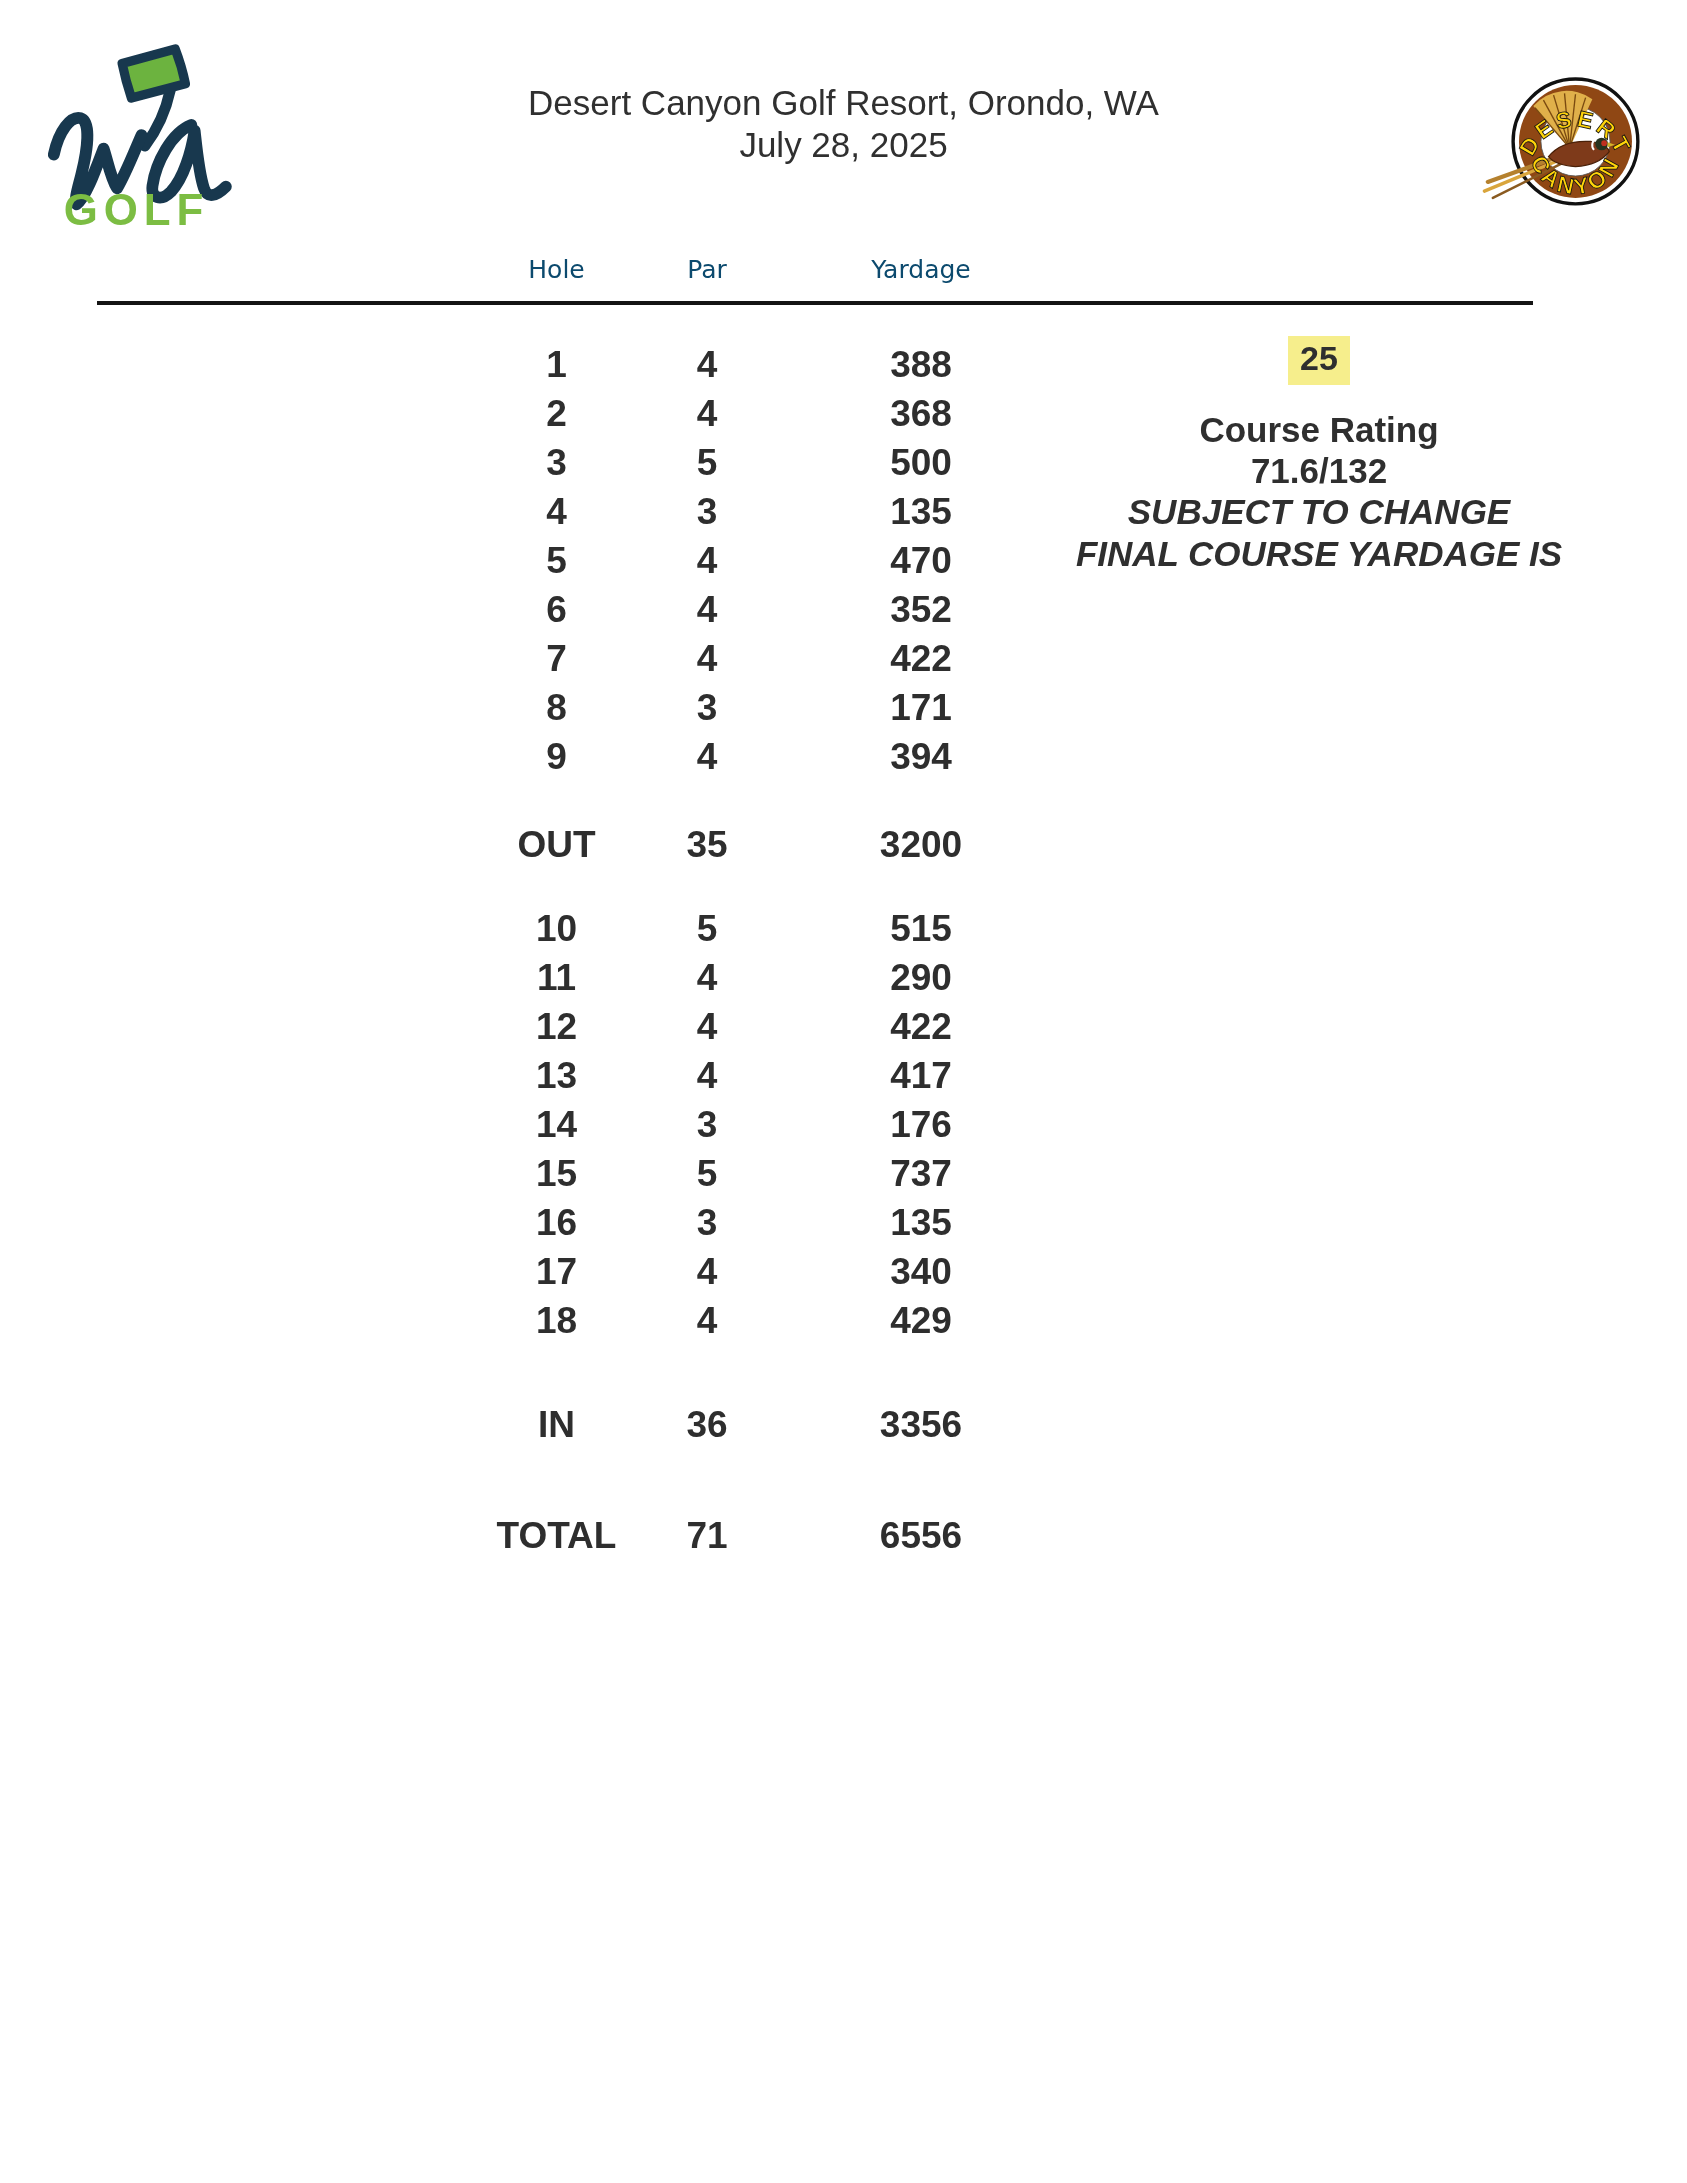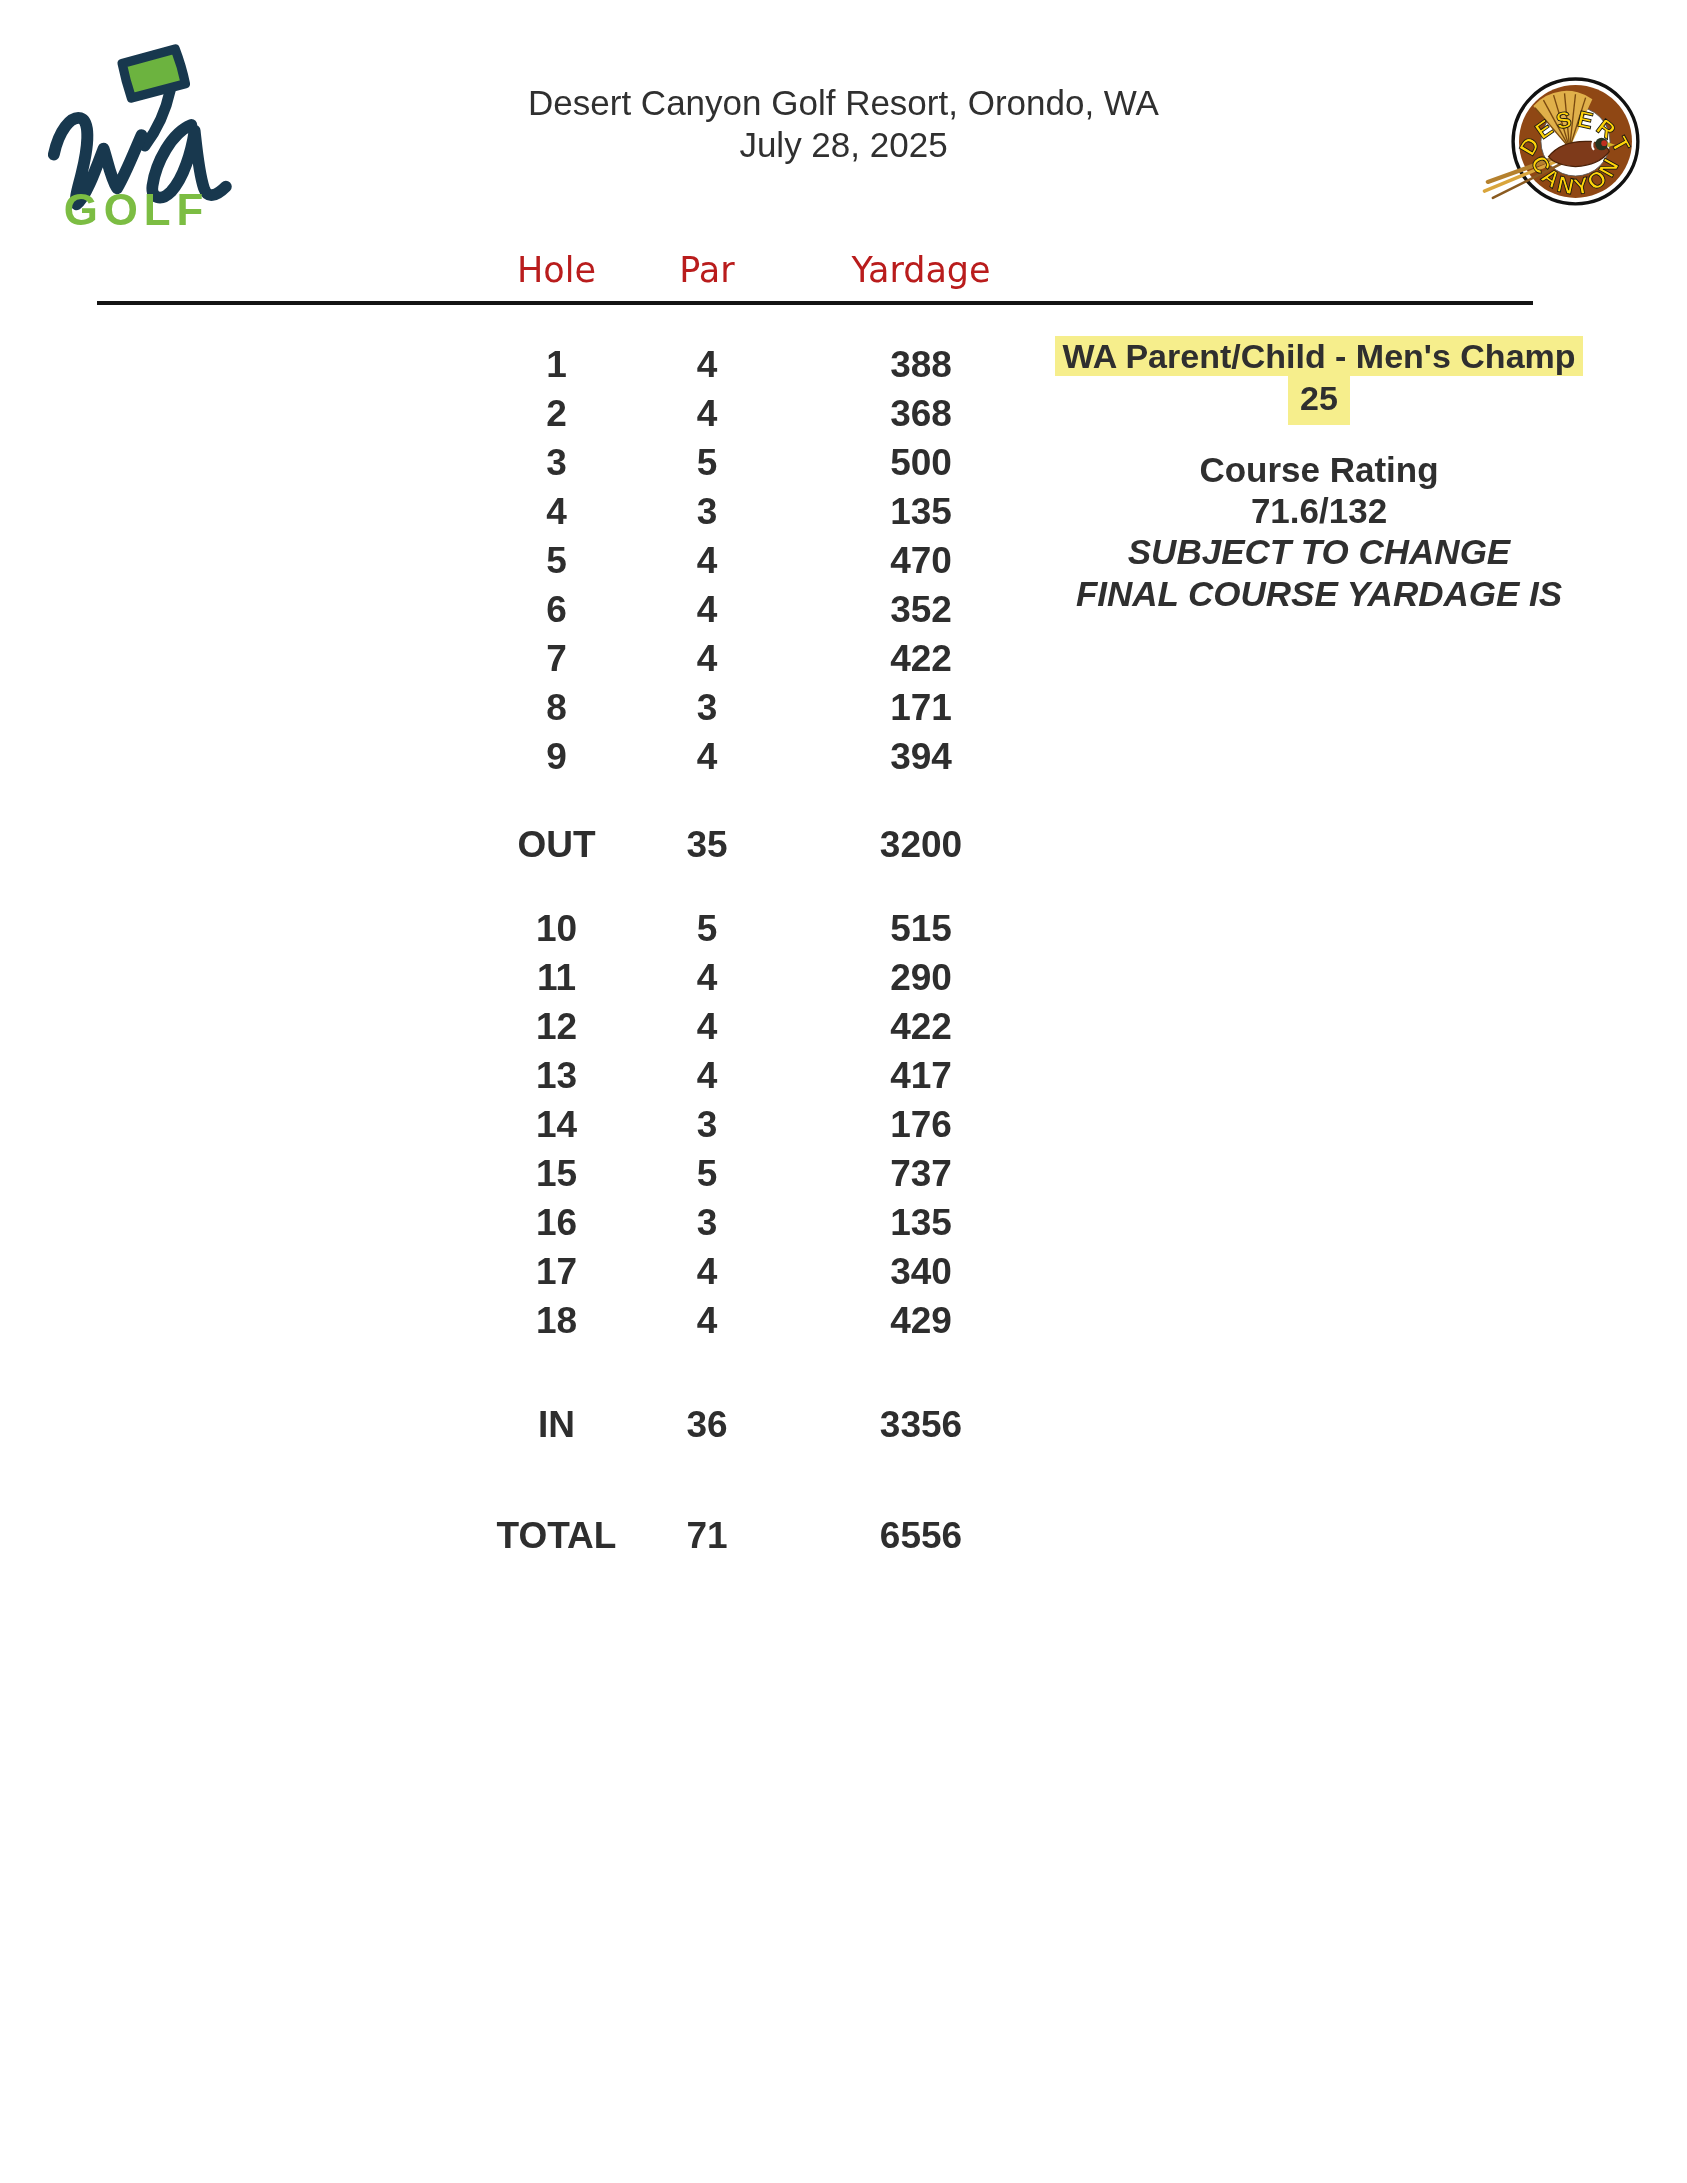--- a/index.html
+++ b/index.html
@@ -23,21 +23,21 @@
   .dc-logo { position:absolute; left:1481px; top:74px; }
 
   
   .grid-row {
     display:grid;
     grid-template-columns:472px 169px 132px 47px 202px;
     width:100%;
   }
   .cell { text-align:center; }
   .tbl-header { position:absolute; top:247px; left:0; width:100%; line-height:46px;
-                font-family:"DejaVu Sans", sans-serif; font-size:35px; color:#b91c1c; }
+                font-family:"DejaVu Sans", sans-serif; font-size:25px; color:#0c4a6e; }
   .tbl-rule { position:absolute; left:97px; top:301px; width:1436px; height:4.2px; background:#141414; }
   .tbl-body { position:absolute; top:340px; left:0; width:100%; }
   .tbl-body .grid-row { height:49px; line-height:49px; font-size:37px; font-weight:bold; color:#2e2e2e; }
   .row-out   { margin-top:39px; }
   .row-h10   { margin-top:35px; }
   .row-in    { margin-top:55px; }
   .row-total { margin-top:62px; }
 
   
   .side-panel { position:absolute; left:1055px; top:336px; width:528px; text-align:center; color:#2f2f2f; }
@@ -265,21 +265,20 @@
     <div class="grid-row row-total">
         <div class="cell"></div>
         <div class="cell">TOTAL</div>
         <div class="cell">71</div>
         <div class="cell"></div>
         <div class="cell">6556</div>
       </div>
   </div>
 
   <div class="side-panel">
-    <div class="flight-line1">WA Parent/Child - Men's Champ</div>
     <div class="flight-line2"><span class="hl">25</span></div>
     <div class="panel-gap"></div>
     <div class="cr-label">Course Rating</div>
     <div class="cr-value">71.6/132</div>
     <div class="notice">SUBJECT TO CHANGE</div>
     <div class="notice">FINAL COURSE YARDAGE IS</div>
   </div>
 
 </div>
 

